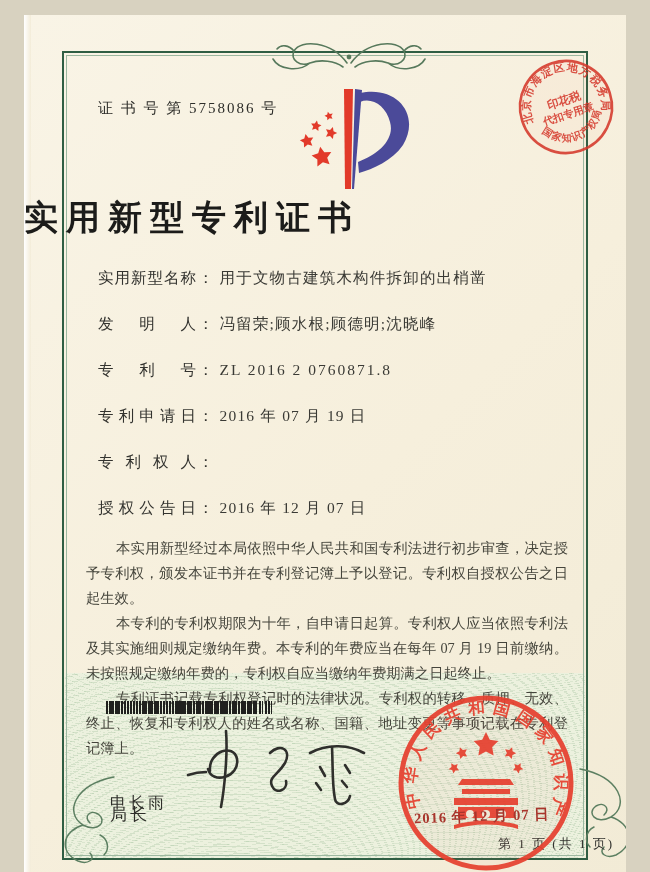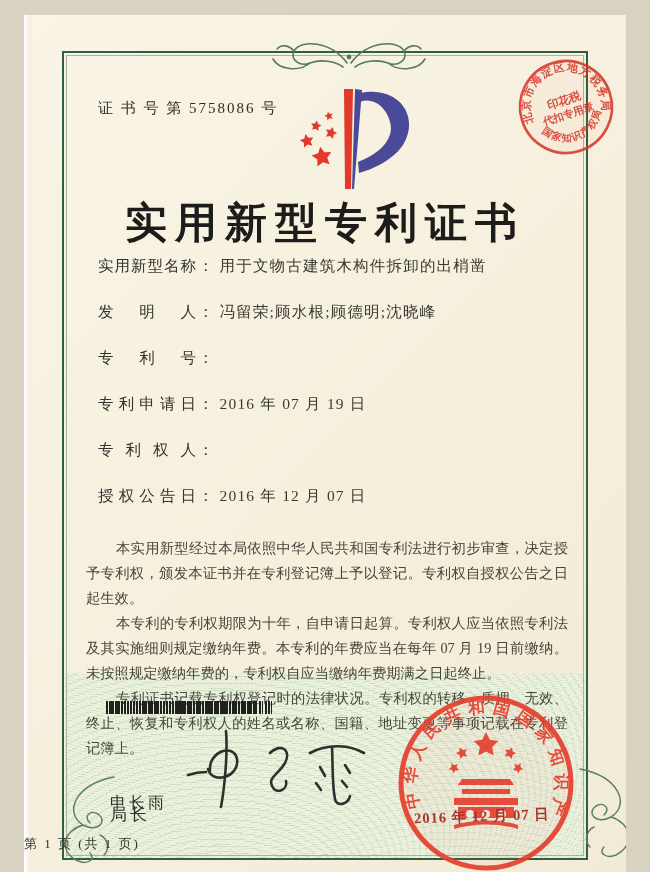--- a/index.html
+++ b/index.html
@@ -30,24 +30,24 @@
 
   .cert-no{position:absolute;left:74px;top:84px;font-size:15px;letter-spacing:2px;color:#2e2e2a;z-index:2;}
 
   
   .tax-stamp{position:absolute;left:492px;top:42px;width:100px;height:100px;
     transform:rotate(-18deg);opacity:.88;z-index:3;}
 
   
   .logo{position:absolute;left:243px;top:72px;width:168px;height:106px;z-index:2;}
 
-  .title{position:absolute;left:0;right:0;top:180px;text-align:center;
-    font-size:42px;font-weight:700;letter-spacing:8px;color:#1c1c1a;z-index:2;}
-
-  .fields{position:absolute;left:74px;top:241px;width:520px;z-index:2;}
+  .title{position:absolute;left:0;right:0;top:180px;
+    font-size:34px;font-weight:700;letter-spacing:8px;color:#1c1c1a;z-index:2;}
+
+  .fields{position:absolute;left:74px;top:253px;width:520px;z-index:2;}
   .field-row{display:flex;align-items:baseline;height:46px;font-size:15.5px;}
   .field-label{display:inline-block;width:98px;text-align:justify;text-align-last:justify;
     color:#33332f;flex:0 0 auto;}
   .field-colon{margin:0 6px 0 2px;color:#33332f;}
   .field-value{letter-spacing:1.2px;color:#3a3a35;}
   .mono-ish{letter-spacing:2px;}
 
   .bodytext{position:absolute;left:62px;right:58px;top:521px;z-index:2;
     font-size:14.3px;line-height:25px;color:#45453c;text-align:justify;}
   .bodytext p{margin:0;text-indent:2.1em;}
@@ -59,21 +59,21 @@
       repeating-linear-gradient(90deg,#20201e 0 2.5px,transparent 2.5px 9px);}
 
   .role{position:absolute;left:86px;top:788px;font-size:17px;letter-spacing:3px;color:#2e2e2a;z-index:2;}
   .role-name{position:absolute;left:86px;top:778px;font-size:16px;letter-spacing:3px;color:#2e2e2a;z-index:2;}
   .signature{position:absolute;left:158px;top:708px;width:210px;height:95px;z-index:2;}
 
   .seal{position:absolute;left:372px;top:678px;width:180px;height:180px;z-index:3;opacity:.93;}
   .seal-date{position:absolute;left:390px;top:792px;z-index:4;font-size:14.5px;font-weight:700;
     letter-spacing:1px;color:#a8352c;transform:rotate(-2deg);white-space:nowrap;}
 
-  .footer{position:absolute;left:0;right:0;top:820px;text-align:left;z-index:2;
+  .footer{position:absolute;left:0;right:12px;top:820px;text-align:right;z-index:2;
     font-size:13px;letter-spacing:2px;color:#33332f;}
 </style>
 </head>
 <body>
 
 <div class="paper">
 
   <div class="guilloche"></div>
 
   <div class="frame-outer">
@@ -142,20 +142,21 @@
       <span class="field-value">用于文物古建筑木构件拆卸的出梢凿</span>
     </div>
     <div class="field-row">
       <span class="field-label">发明人</span>
         <span class="field-colon">：</span>
       <span class="field-value">冯留荣;顾水根;顾德明;沈晓峰</span>
     </div>
     <div class="field-row">
       <span class="field-label">专利号</span>
         <span class="field-colon">：</span>
+      <span class="field-value mono-ish">ZL 2016 2 0760871.8</span>
     </div>
     <div class="field-row">
       <span class="field-label">专利申请日</span>
         <span class="field-colon">：</span>
       <span class="field-value">2016 年 07 月 19 日</span>
     </div>
     <div class="field-row">
       <span class="field-label">专利权人</span>
         <span class="field-colon">：</span>
     </div>

